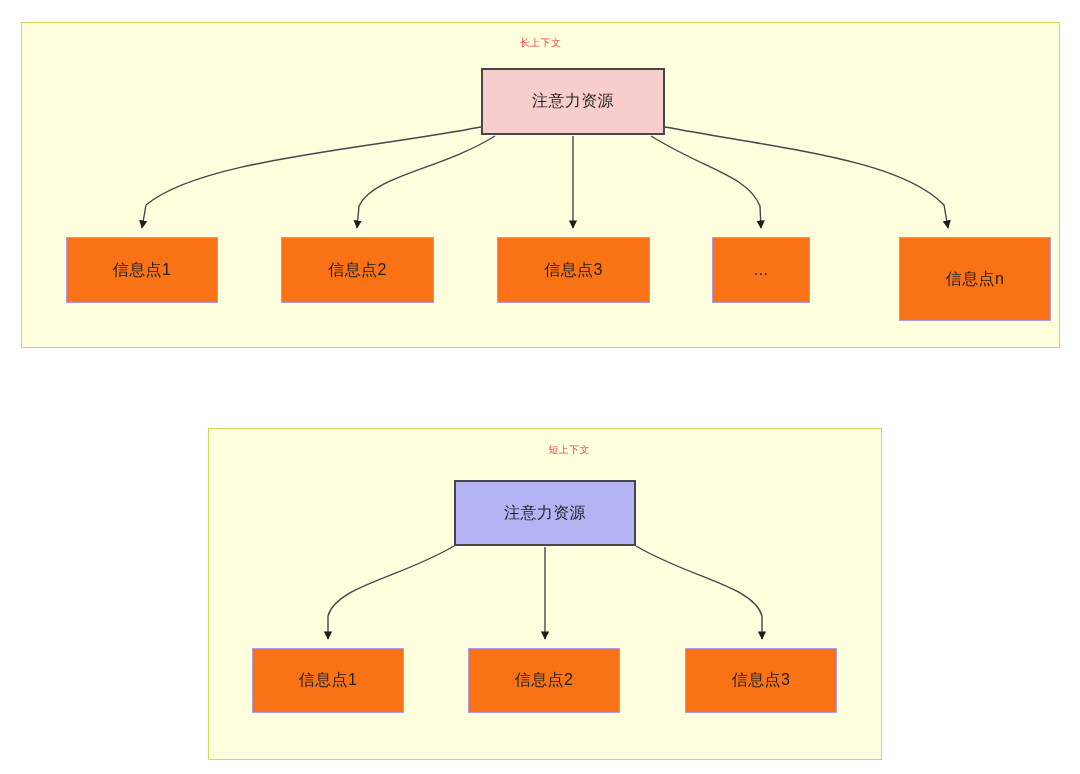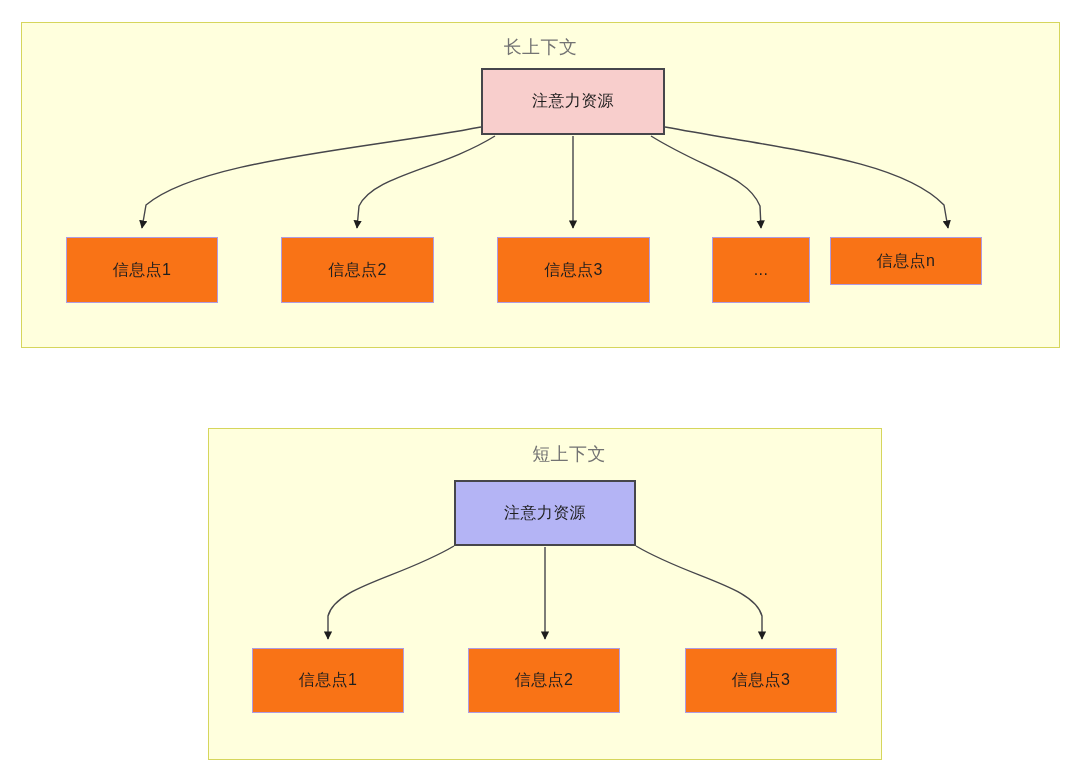--- a/index.html
+++ b/index.html
@@ -33,22 +33,22 @@
   }
   #panel-short {
     left: 208px; top: 428px;
     width: 674px; height: 332px;
   }
   .panel-title {
     position: absolute;
     left: 0;
     width: 100%;
     text-align: center;
-    font-size: 18px;
-    color: #737373;
+    font-size: 10px;
+    color: #ef4444;
     letter-spacing: 0.4px;
     line-height: 1;
   }
   #panel-long .panel-title { top: 15px; }
   #panel-short .panel-title { top: 16px; margin-left: 24px; }
 
   .node {
     position: absolute;
     box-sizing: border-box;
     display: flex;
@@ -71,21 +71,21 @@
     background: #f97316;
     border: 1.5px solid #B09BE0;
   }
 
   
   #attn-long  { left: 481px; top: 68px;  width: 184px; height: 67px; }
   #long-info-0 { left: 66px;  top: 237px; width: 152px; height: 66px; }
   #long-info-1 { left: 281px; top: 237px; width: 153px; height: 66px; }
   #long-info-2 { left: 497px; top: 237px; width: 153px; height: 66px; }
   #long-info-3 { left: 712px; top: 237px; width: 98px;  height: 66px; }
-  #long-info-4 { left: 830px; top: 237px; width: 152px; height: 48px; }
+  #long-info-4 { left: 899px; top: 237px; width: 152px; height: 84px; }
 
   
   #attn-short   { left: 454px; top: 480px; width: 182px; height: 66px; }
   #short-info-0 { left: 252px; top: 648px; width: 152px; height: 65px; }
   #short-info-1 { left: 468px; top: 648px; width: 152px; height: 65px; }
   #short-info-2 { left: 685px; top: 648px; width: 152px; height: 65px; }
 
   #edges {
     position: absolute;
     left: 0; top: 0;

